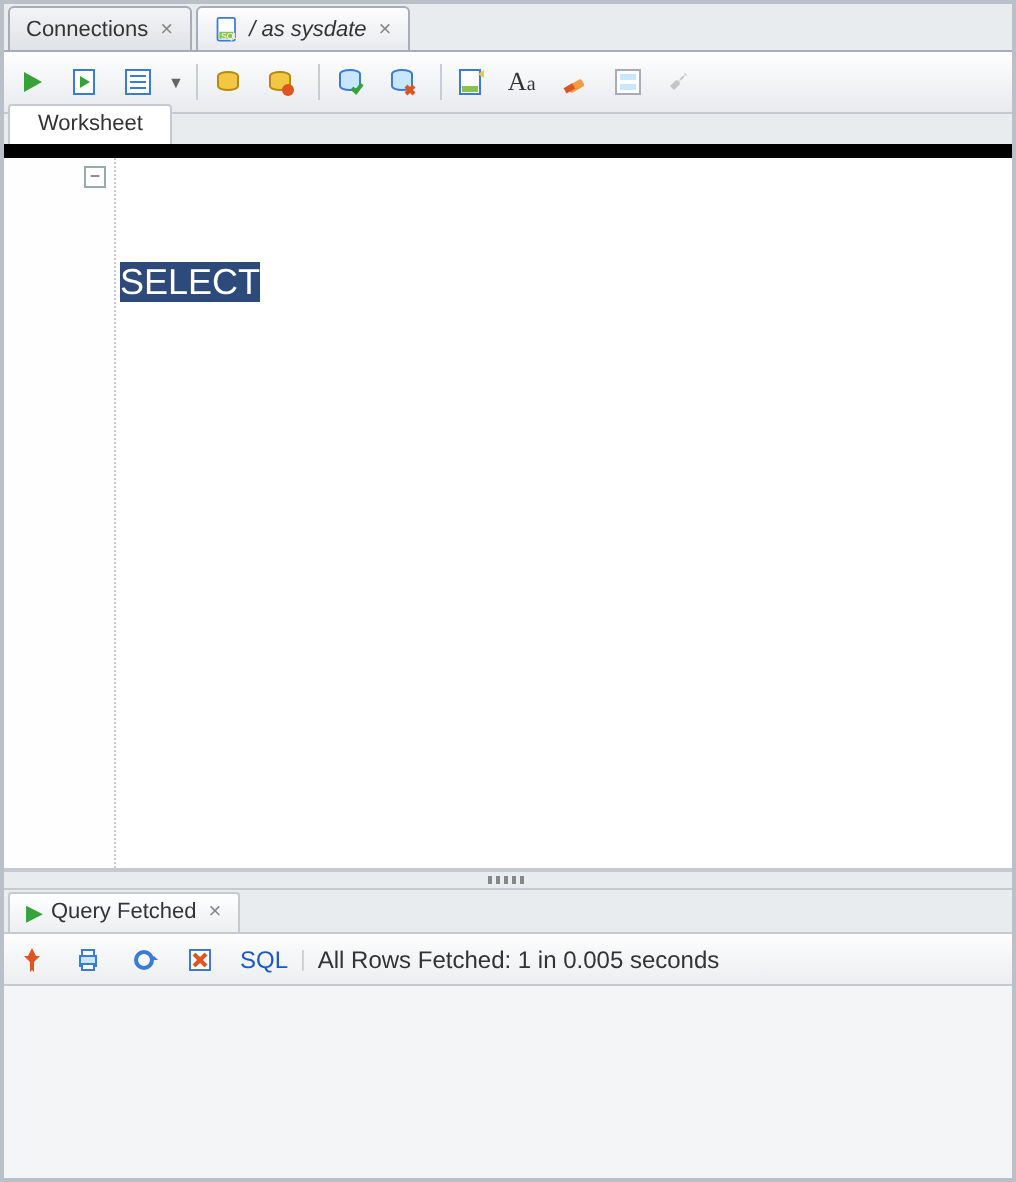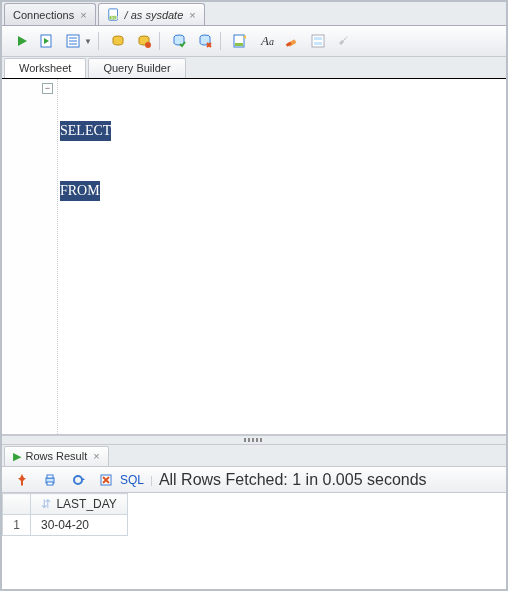--- a/index.html
+++ b/index.html
@@ -8,52 +8,52 @@
 
   
   .top-tabs { display: flex; align-items: flex-end; height: 24px; background: #e9ecef; border-bottom: 1px solid #aab; padding-left: 2px; gap: 0; }
   .tab { display: flex; align-items: center; height: 22px; padding: 0 8px; border: 1px solid #aab; border-bottom: none; background: linear-gradient(#fdfdfd,#e8eaee); border-radius: 3px 3px 0 0; margin-right: 2px; cursor: pointer; }
   .tab.inactive { background: linear-gradient(#f3f4f6,#dfe2e6); }
   .tab .close { margin-left: 6px; color: #888; }
   .tab .sql-icon { width: 14px; height: 14px; margin-right: 4px; }
 
   
   .toolbar { display: flex; align-items: center; gap: 4px; padding: 4px 6px; background: linear-gradient(#fefefe,#e8eaee); border-bottom: 1px solid #c6c9cf; }
-  .tbtn { width: 22px; height: 22px; display: flex; align-items: center; justify-content: flex-end; border: 1px solid transparent; border-radius: 2px; cursor: pointer; font-style: italic; }
+  .tbtn { width: 22px; height: 22px; display: flex; align-items: center; justify-content: flex-start; border: 1px solid transparent; border-radius: 2px; cursor: pointer; }
   .sep { width: 1px; height: 18px; background: #c8cdd5; margin: 0 2px; }
   .dd { font-size: 8px; color: #666; margin-left: -2px; }
 
   
-  .ws-tabs { display: flex; align-items: flex-end; height: 22px; background: #e9ecef; border-bottom: 1px solid #000000; }
+  .ws-tabs { display: flex; align-items: flex-end; height: 22px; background: #e9ecef; border-bottom: 7px solid #000000; }
   .ws-tab { height: 20px; padding: 3px 14px 0 14px; border: 1px solid #c6c9cf; border-bottom: none; background: linear-gradient(#fdfdfd,#eceef1); margin-left: 2px; border-radius: 2px 2px 0 0; cursor: pointer; color: #333; }
   .ws-tab.active { background: #fff; font-weight: normal; }
 
   
   .editor-wrap { flex: 1 1 auto; display: flex; min-height: 0; background: #fff; border-bottom: 1px solid #c6c9cf; }
   .gutter { width: 56px; border-right: 1px dotted #c6c9cf; position: relative; background: #fefefe; }
   .fold { position: absolute; left: 40px; top: 4px; width: 11px; height: 11px; border: 1px solid #9aa; background: #fff; text-align: center; line-height: 9px; font-size: 9px; color: #555; cursor: pointer; }
-  .code { flex: 1; font-family: Liberation Serif, serif; font-size: 14px; line-height: 20px; padding: 2px 0 2px 0; white-space: pre; color: #111; }
+  .code { flex: 1; font-family: Liberation Sans, sans-serif; font-size: 18px; line-height: 20px; padding: 12px 0 2px 0; white-space: pre; color: #111; }
   .line { height: 20px; padding-left: 2px; }
   .sel { background: #2e4a7a; color: #fff; display: inline-block; }
   .cur { display:inline-block; background: #fff7c0; min-width: 320px; }
   .comma-dot { color: #1c3fa0; }
 
   
   .splitter { height: 10px; background: #e9ecef; border-top: 1px solid #c6c9cf; border-bottom: 1px solid #c6c9cf; display:flex; align-items:center; justify-content:center; cursor: row-resize;}
   .grip { width: 20px; height: 4px; background: repeating-linear-gradient(90deg,#888 0 2px,transparent 2px 4px); }
 
   
   .results { display: flex; flex-direction: column; height: 144px; background: #f4f5f6; }
   .res-tabs { display: flex; align-items: center; height: 22px; background: #e9ecef; border-bottom: 1px solid #c6c9cf; }
   .res-tab { display:flex; align-items:center; height: 20px; padding: 0 8px; border: 1px solid #c6c9cf; border-bottom:none; background: linear-gradient(#fff,#eceef1); margin-left:2px; border-radius:2px 2px 0 0; }
   .res-tab .play { color: #35a33a; margin-right: 4px; }
   .res-tab .close { margin-left: 6px; color: #888; }
   .res-toolbar { display:flex; align-items:center; gap:6px; height: 26px; padding: 0 6px; background: linear-gradient(#fdfdfd,#eceef1); border-bottom: 1px solid #c6c9cf; }
   .sql-link { color: #1a58c8; text-decoration: none; font-size: 12px; }
-  .status { color: #333; font-size: 16px; }
+  .status { color: #333; font-size: 12px; }
   .grid { flex:1; background: #fff; overflow:auto; }
   table.rgrid { border-collapse: collapse; }
   .rgrid th, .rgrid td { border: 1px solid #cfd5dd; padding: 3px 10px; font-size: 12px; text-align: left; background: #fff; }
   .rgrid th { background: linear-gradient(#fdfdfd,#eef0f3); font-weight: normal; color: #333; }
   .rgrid th.rownum, .rgrid td.rownum { width: 28px; text-align: right; color: #555; }
   .sort-icon { color: #a7c2e8; margin-right: 2px; }
 
   
   svg { display:block; }
 </style>
@@ -158,44 +158,40 @@
         <svg width="16" height="16" viewBox="0 0 16 16">
           <path d="M10 3a3 3 0 0 1-4 4L3 10l2 2 3-3a3 3 0 0 1 4-4z" fill="#999"></path>
         </svg>
       </div>
   </div>
 
   <div class="ws-tabs">
     <div class="ws-tab active">
       <span>Worksheet</span>
     </div>
-    <div class="ws-tab">
-      <span>Query Builder</span>
-    </div>
   </div>
 
   <div class="editor-wrap">
     <div class="gutter">
       <div class="fold">−</div>
     </div>
     <div class="code">
       <div class="line"><span class="sel">SELECT</span></div>
-      <div class="line"><span class="sel">FROM</span></div>
     </div>
   </div>
 
   <div class="splitter">
       <div class="grip"></div>
     </div>
 
   <div class="results">
     <div class="res-tabs">
       <div class="res-tab">
         <span class="play">▶</span>
-        <span>Rows Result</span>
+        <span>Query Fetched</span>
         <span class="close">×</span>
       </div>
     </div>
     <div class="res-toolbar">
       <div class="tbtn">
           <svg width="14" height="14" viewBox="0 0 14 14">
             <path d="M7 1l2 4h2l-3 3v5l-1-1-1 1V8L3 5h2z" fill="#d52"></path>
           </svg>
         </div>
       <div class="tbtn">
@@ -216,34 +212,15 @@
           <svg width="14" height="14" viewBox="0 0 14 14">
             <rect x="2" y="2" width="10" height="10" fill="#fff" stroke="#3a7bd5"></rect>
             <line x1="4" y1="4" x2="10" y2="10" stroke="#d52" stroke-width="2"></line>
             <line x1="10" y1="4" x2="4" y2="10" stroke="#d52" stroke-width="2"></line>
           </svg>
         </div>
       <a class="sql-link">SQL</a>
       <span style="color:#c8cdd5">|</span>
       <span class="status">All Rows Fetched: 1 in 0.005 seconds</span>
     </div>
-    <div class="grid">
-      <table class="rgrid">
-        <thead>
-          <tr>
-            <th class="rownum">&nbsp;</th>
-            <th>
-              <span class="sort-icon">⇵</span>
-              <span>LAST_DAY</span>
-            </th>
-          </tr>
-        </thead>
-        <tbody>
-          <tr>
-            <td class="rownum">1</td>
-            <td>30-04-20</td>
-          </tr>
-        </tbody>
-      </table>
-    </div>
   </div>
 
 </div>
 
 </body></html>

